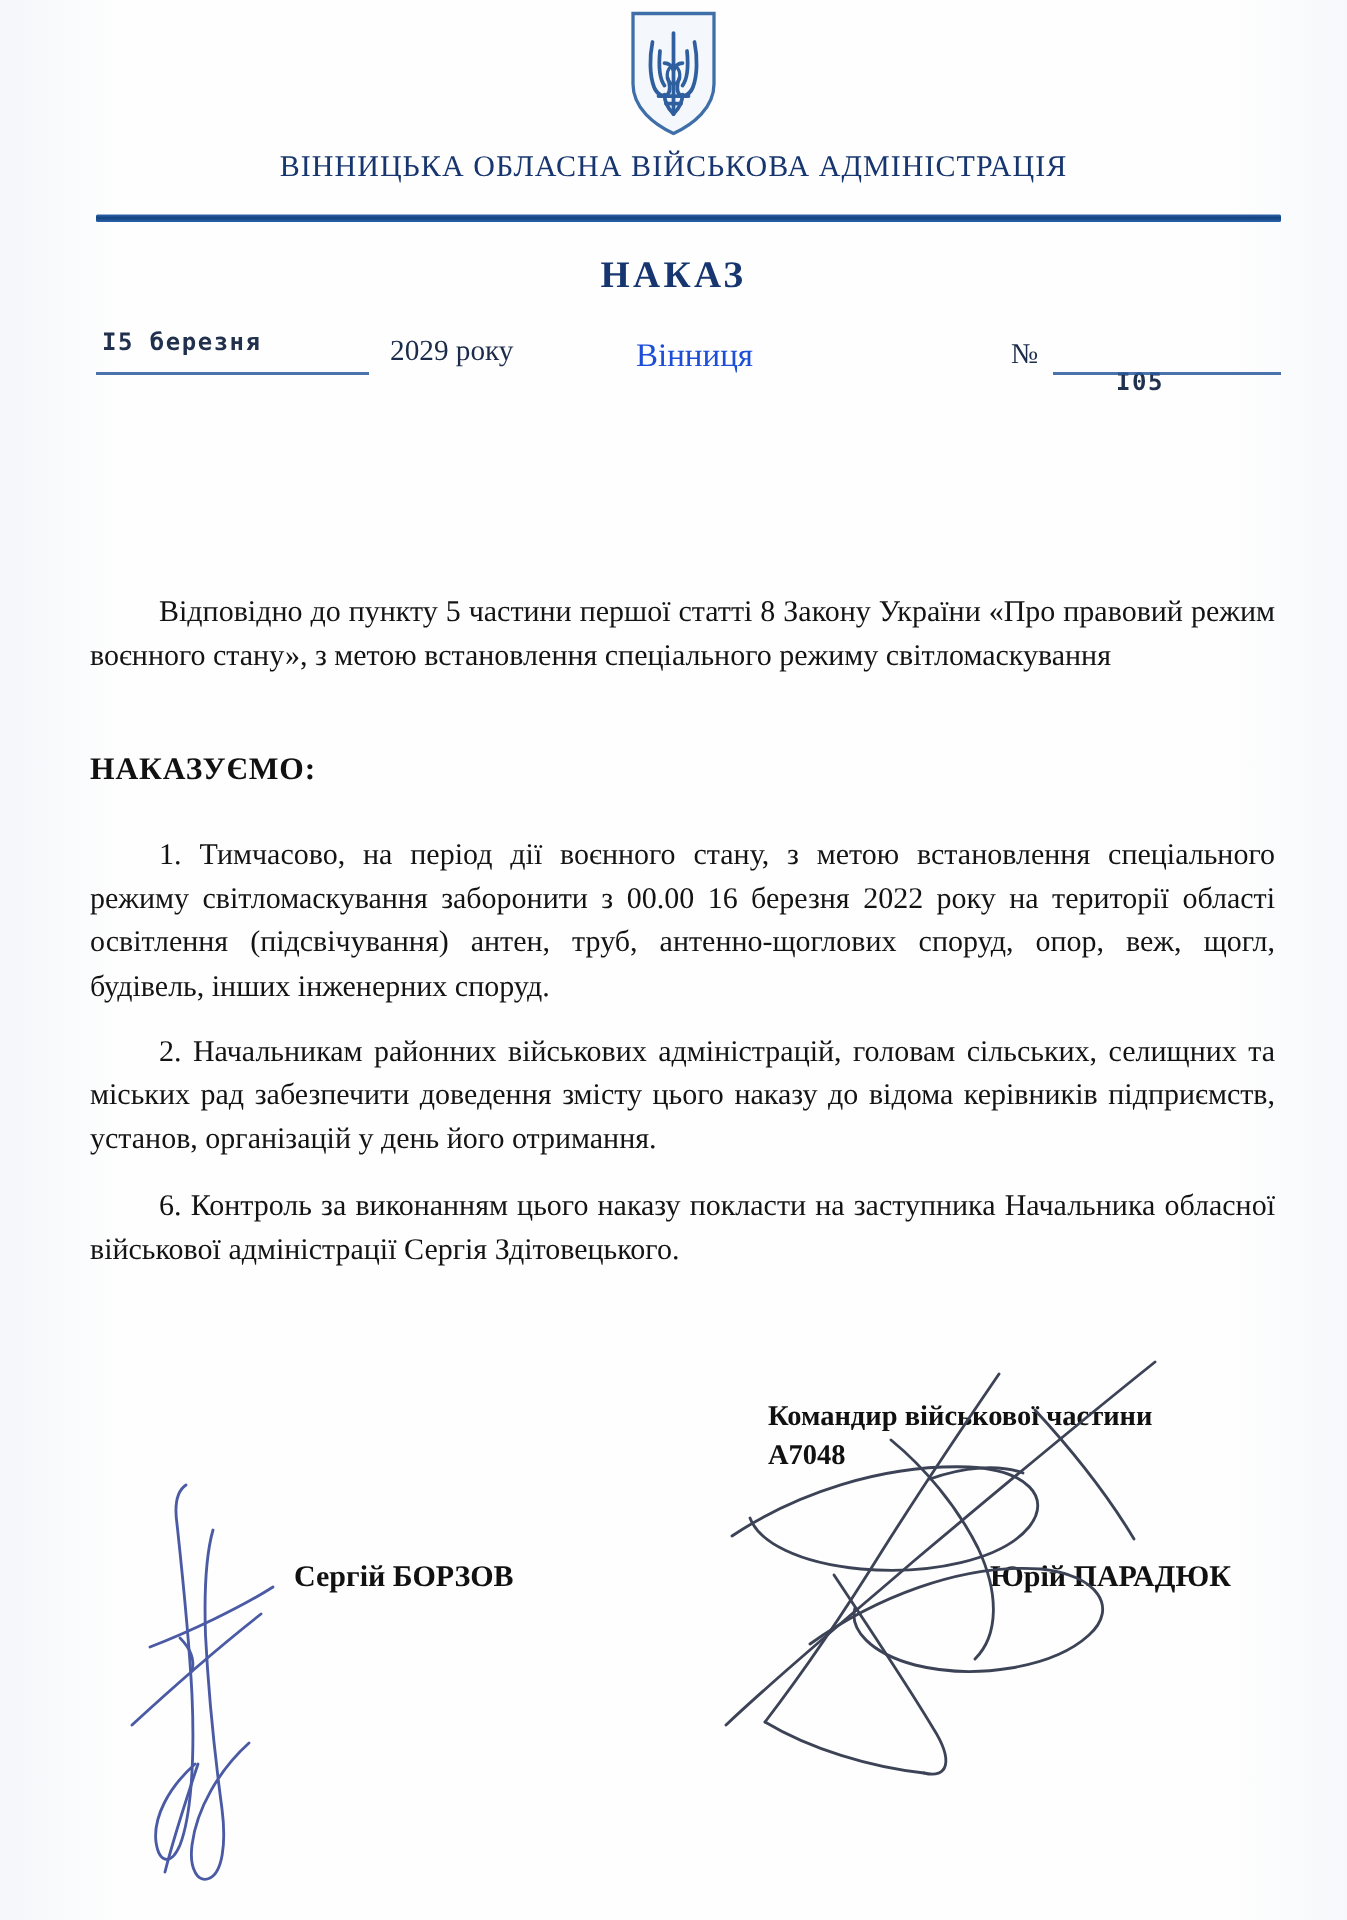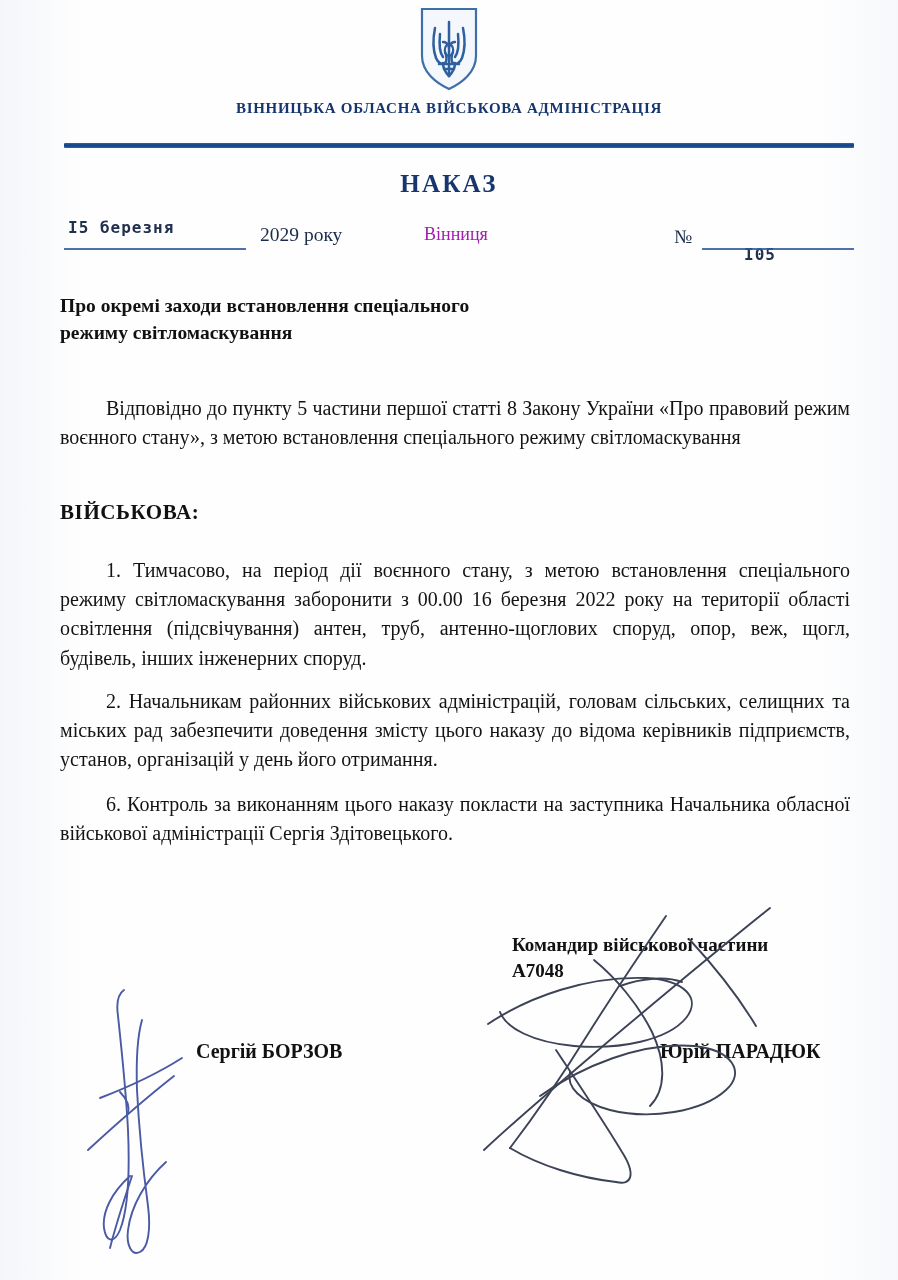--- a/index.html
+++ b/index.html
@@ -45,22 +45,22 @@
   .emblem-wrap svg { display: inline-block; }
 
   
   .org-title {
     position: absolute;
     top: 100px;
     left: 0;
     width: 898px;
     text-align: center;
     font-family: "Liberation Serif", "DejaVu Serif", serif;
-    font-weight: bold;
-    font-size: 15px;
+    font-weight: normal;
+    font-size: 20px;
     letter-spacing: 0.7px;
     color: #17366f;
     z-index: 3;
     white-space: nowrap;
   }
   .header-rule {
     position: absolute;
     top: 143px;
     left: 64px;
     width: 790px;
@@ -120,22 +120,22 @@
     position: absolute;
     left: 196px;
     top: 6px;
     font-size: 19.5px;
     color: #1b2b4a;
   }
   .f-city {
     position: absolute;
     left: 360px;
     top: 6px;
-    font-size: 18px;
-    color: #a21caf;
+    font-size: 22px;
+    color: #1d4ed8;
   }
   .f-no-label {
     position: absolute;
     left: 610px;
     top: 8px;
     font-size: 19px;
     color: #1b2b4a;
   }
   .f-no-val {
     position: absolute;
@@ -250,27 +250,25 @@
   <div class="date-row">
     <span class="typed f-date">І5 березня</span>
     <span class="blue-underline ul-date"></span>
     <span class="f-year">2029 року</span>
     <span class="f-city">Вінниця</span>
     <span class="f-no-label">№</span>
     <span class="typed f-no-val">І05</span>
     <span class="blue-underline ul-no"></span>
   </div>
 
-  <div class="subject">Про окремі заходи встановлення
-спеціального режиму світломаскування</div>
 
   <div class="layer">
     <p class="para body-block p-preamble">Відповідно до пункту 5 частини першої статті 8 Закону України «Про правовий режим воєнного стану», з метою встановлення спеціального режиму світломаскування</p>
 
-    <div class="body-block order-word">ВІЙСЬКОВА:</div>
+    <div class="body-block order-word">НАКАЗУЄМО:</div>
 
     <p class="para body-block p-1">1. Тимчасово, на період дії воєнного стану, з метою встановлення спеціального режиму світломаскування заборонити з 00.00 16 березня 2022 року на території області освітлення (підсвічування) антен, труб, антенно-щоглових споруд, опор, веж, щогл, будівель, інших інженерних споруд.</p>
     <p class="para body-block p-2">2. Начальникам районних військових адміністрацій, головам сільських, селищних та міських рад забезпечити доведення змісту цього наказу до відома керівників підприємств, установ, організацій у день його отримання.</p>
     <p class="para body-block p-3">6. Контроль за виконанням цього наказу покласти на заступника Начальника обласної військової адміністрації Сергія Здітовецького.</p>
   </div>
 
   <div class="sig-block sig-right">
     <div class="sig-role">Командир військової частини
 А7048</div>
   </div>

